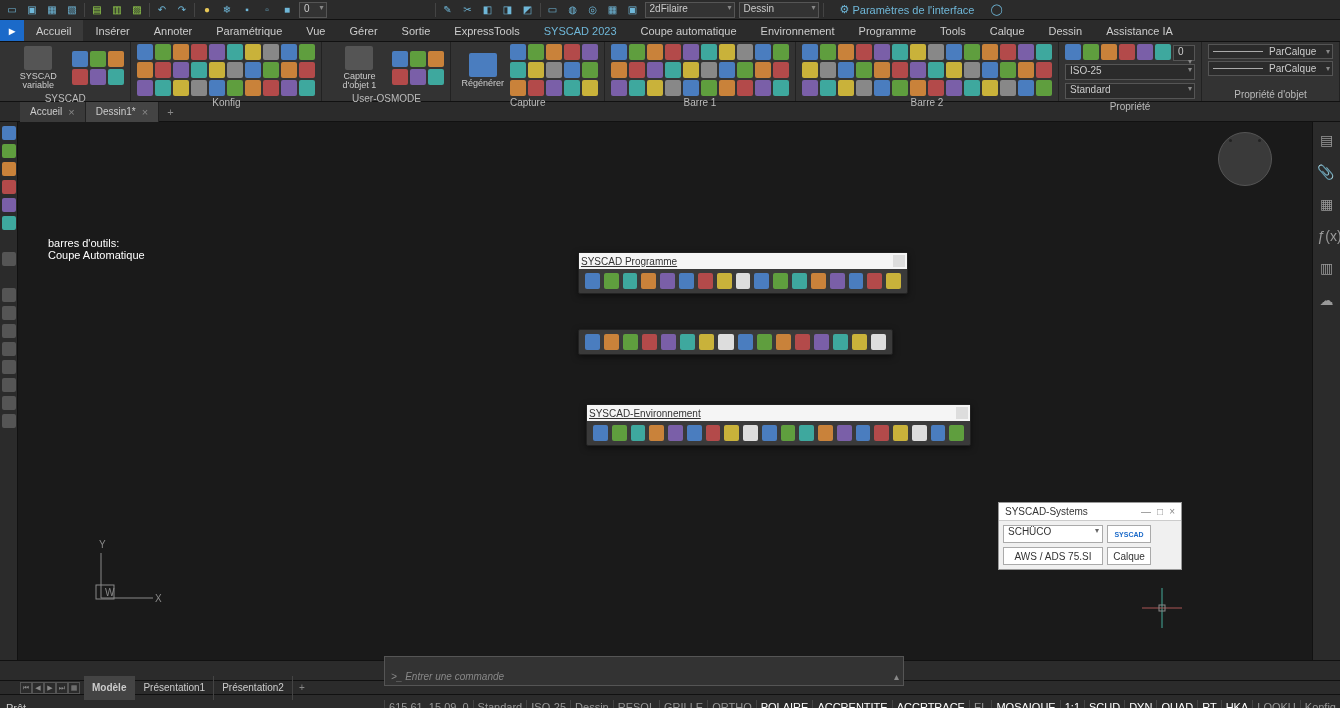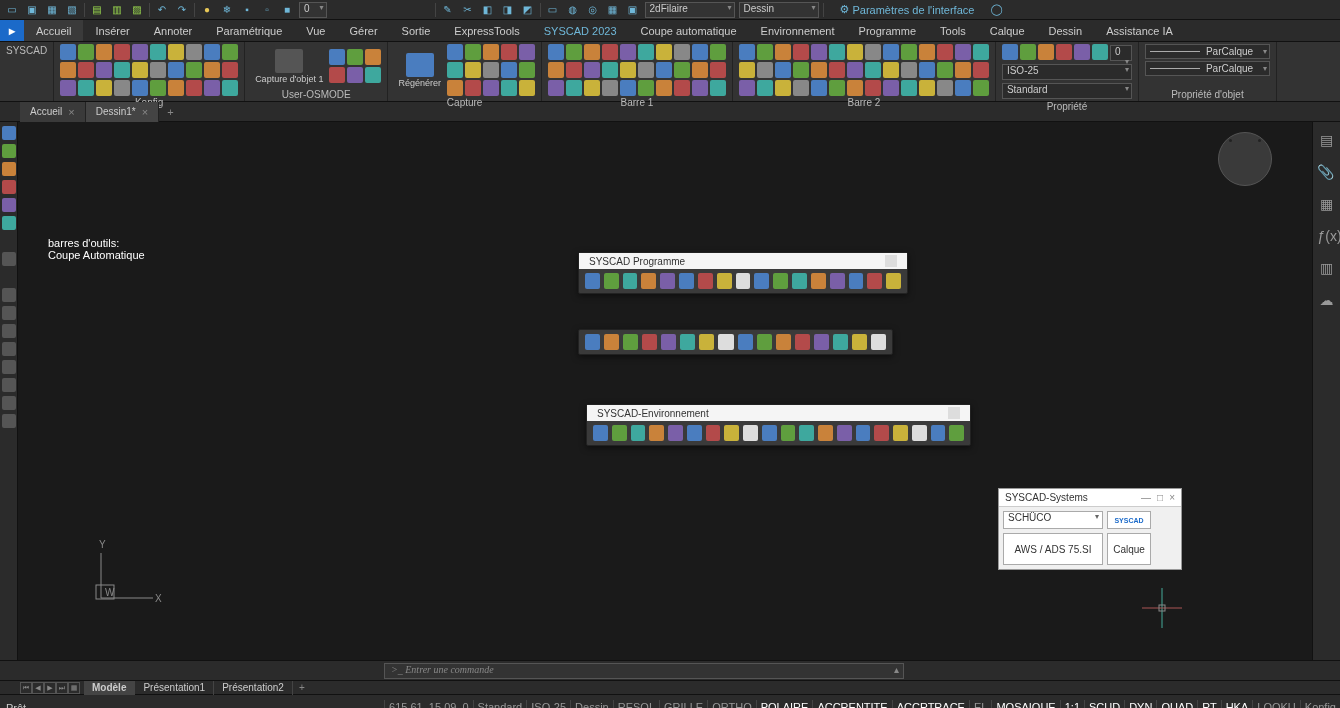--- a/index.html
+++ b/index.html
@@ -66,46 +66,46 @@
 .wcs { position:absolute; left:75px; bottom:50px; }
 .wcs-y { font-size:10px; color:#888; position:absolute; left:6px; top:-14px;}
 .wcs-x { font-size:10px; color:#888; position:absolute; left:62px; top:40px;}
 .wcs-w { font-size:10px; color:#888; position:absolute; left:12px; top:34px;}
 .wcs svg { stroke:#888; }
 
 .cross { position:absolute; right:130px; bottom:30px; }
 
 
 .float-tb { position:absolute; background:#3a3a3a; border:1px solid #222; border-radius:2px; box-shadow:0 2px 6px rgba(0,0,0,.5);}
-.ftb-title { background:#f5f5f5; color:#333; font-size:10px; padding:2px 10px; display:flex; justify-content:space-between; align-items:center;}
+.ftb-title { background:#f5f5f5; color:#333; font-size:10px; padding:2px 2px; display:flex; justify-content:space-between; align-items:center;text-decoration:underline;}
 .ftb-close { width:12px;height:12px;background:#ddd;}
 .ftb-body { padding:4px 6px; display:flex; gap:4px;}
 .ti { width:16px;height:16px; background:#555; border-radius:2px;}
 .ti.b{background:#4a7dbf}.ti.g{background:#5f9e3e}.ti.o{background:#c9823a}.ti.r{background:#b34a4a}.ti.p{background:#7a5fa8}.ti.y{background:#c9b23a}.ti.c{background:#3ea89e}.ti.w{background:#ddd}
 
 
 .sys-panel { position:absolute; right:130px; bottom:90px; width:184px; background:#f0f0f0; border:1px solid #999; font-size:10px; color:#333;}
 .sys-title { background:#fff; padding:3px 6px; display:flex; justify-content:space-between; align-items:center; border-bottom:1px solid #ccc;}
 .sys-ctrl { display:flex; gap:6px; color:#888;}
 .sys-body { padding:4px; display:flex; gap:4px; flex-wrap:wrap;}
 .sys-combo { background:#fff; border:1px solid #aaa; height:18px; width:100px; padding:0 14px 0 4px; position:relative;}
 .sys-combo::after{content:"▾";position:absolute;right:3px;font-size:8px;color:#666;}
 .sys-logo { width:44px;height:18px;background:#fff;border:1px solid #aaa;display:flex;align-items:center;justify-content:center;font-size:7px;color:#1b6ac9;font-weight:bold;}
-.sys-btn { background:#fff;border:1px solid #aaa;height:32px;padding:0 6px;display:flex;align-items:center;justify-content:center;}
+.sys-btn { background:#fff;border:1px solid #aaa;height:18px;padding:0 6px;display:flex;align-items:center;justify-content:center;}
 
 
 .cmdline { height:20px; background:#2b2b2b; border-top:1px solid #111; display:flex; align-items:center; padding:0 4px; gap:6px;}
-.cmd-input { flex:0 0 520px; margin-left:380px; background:#333; border:1px solid #555; height:16px; font-size:10px; color:#888; padding:0 6px; font-style:italic; font-family:Liberation Serif, serif; position:relative;}
+.cmd-input { flex:0 0 520px; margin-left:380px; background:#333; border:1px solid #555; height:16px; font-size:10px; color:#888; padding:14px 6px; font-style:italic; font-family:Liberation Sans, sans-serif; position:relative;}
 .cmd-up { position:absolute; right:4px; color:#888; font-style:normal;}
 
 
 .modeltabs { height:14px; background:#2b2b2b; display:flex; align-items:center; font-size:10px; border-top:1px solid #111; padding-left:20px;}
 .mt-nav { display:flex; gap:0; margin-right:4px;}
 .mt-btn { width:12px;height:12px;border:1px solid #555;display:flex;align-items:center;justify-content:center;font-size:7px;color:#888;}
-.mt-tab { padding:0 8px; height:14px; display:flex; align-items:center; border-right:1px solid #444;}
+.mt-tab { padding:0 8px; height:24px; display:flex; align-items:center; border-right:1px solid #444;}
 .mt-tab.active { background:#444; font-weight:bold;}
 .mt-add { padding:0 6px; color:#888;}
 
 
 .status { height:20px; background:#2b2b2b; border-top:1px solid #111; display:flex; align-items:flex-end; font-size:11px;}
 .st-left { padding:0 6px; }
 .st-spacer { flex:1;}
 .st-cell { padding:0 4px; border-left:1px solid #444; height:14px; display:flex; align-items:center; color:#999;}
 .st-cell.on { color:#fff;margin-top:6px;}
 </style>
@@ -169,20 +169,34 @@
   <div class="rtab">Environnement</div>
   <div class="rtab">Programme</div>
   <div class="rtab">Tools</div>
   <div class="rtab">Calque</div>
   <div class="rtab">Dessin</div>
   <div class="rtab">Assistance IA</div>
 </div>
 
 <div class="ribbon">
   <div class="panel">
+    <div class="panel-body">
+      <div class="big-btn">
+          <div class="big-glyph"></div>
+          <div class="big-label">SYSCAD variable</div>
+        </div>
+      <div class="ico-grid">
+          <div class="sm b"></div>
+          <div class="sm g"></div>
+          <div class="sm o"></div>
+          <div class="sm r"></div>
+          <div class="sm p"></div>
+          <div class="sm c"></div>
+        </div>
+    </div>
     <div class="panel-title">SYSCAD</div>
   </div>
   <div class="panel">
     <div class="panel-body">
       <div class="ico-grid c10">
         <div class="sm b"></div>
           <div class="sm g"></div>
           <div class="sm o"></div>
           <div class="sm r"></div>
           <div class="sm p"></div>

